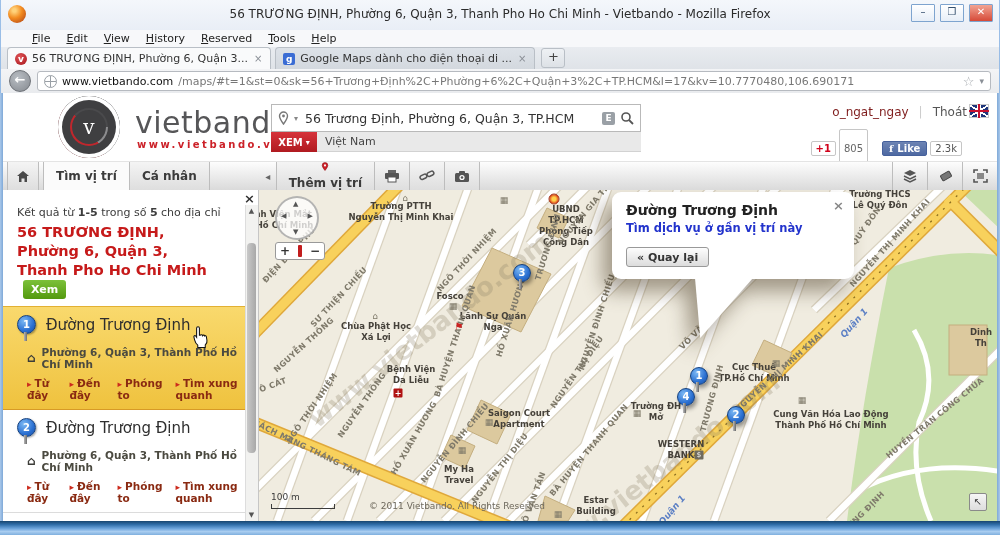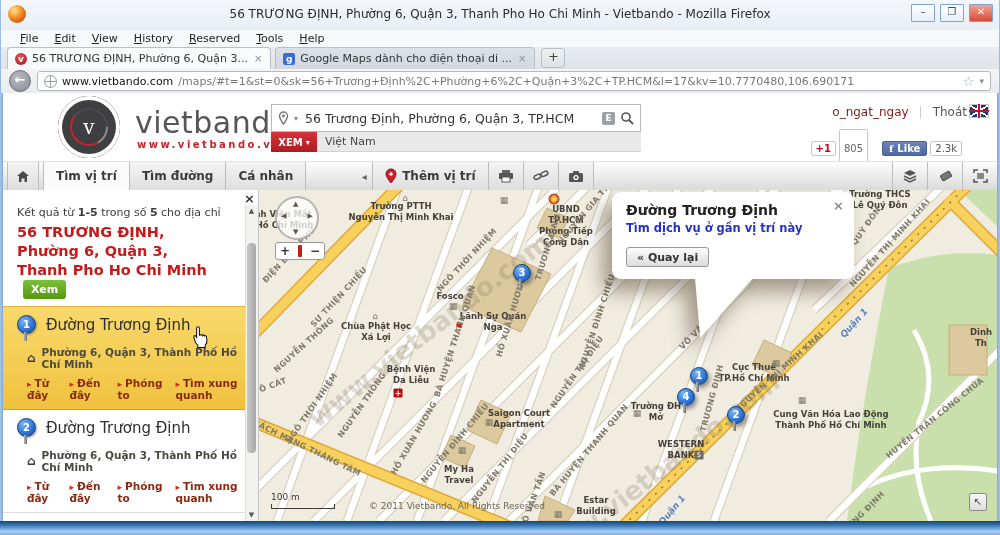--- a/index.html
+++ b/index.html
@@ -11,21 +11,21 @@
   .titlebar{left:1px;right:1px;top:0;height:30px;background:linear-gradient(#f4f7fb,#e9eef6);
             border-bottom:1px solid #d6dee9;}
   .fx-icon{left:7px;top:5px;width:18px;height:18px;border-radius:50%;
            background:radial-gradient(circle at 35% 30%,#ffd27a 10%,#f28a1f 45%,#c2571a 80%,#8a3c14);}
   .win-title{left:0;right:0;top:7px;text-align:center;font-size:12px;color:#2b2b2b;}
   .winbtns{right:6px;top:4px;display:flex;gap:5px;}
   .wbtn{width:22px;height:16px;border:1px solid #7ea4cf;background:linear-gradient(#ffffff,#e7eef7);
         font-size:10px;line-height:14px;text-align:center;color:#35506e;border-radius:1px;}
   .wbtn.close{background:linear-gradient(#f2a492,#d64a38);color:#fff;font-weight:bold;}
   .menubar{left:1px;right:1px;top:30px;height:17px;background:#f7f8fa;font-size:11px;color:#222;
-           padding-left:12px;display:flex;align-items:center;gap:2px;}
+           padding-left:24px;display:flex;align-items:center;gap:2px;}
   .menu-item{padding:1px 7px;display:inline-block;}
   .menu-item::first-letter{text-decoration:underline;}
   .tabbar{left:1px;right:1px;top:47px;height:22px;background:linear-gradient(#e9ecf0,#dfe3e8);
           display:flex;align-items:flex-end;padding-left:6px;}
   .tab{height:21px;border:1px solid #b9bfc6;border-bottom:none;border-radius:4px 4px 0 0;
        display:flex;align-items:center;gap:5px;padding:0 7px;font-size:11px;color:#333;
        background:linear-gradient(#dde2e8,#d3d8de);max-width:270px;margin-right:4px;}
   .tab.active{background:#f9fafb;font-weight:normal;}
   .tab .tab-title{white-space:nowrap;overflow:hidden;max-width:218px;}
   .tab .tab-close{color:#8a8f96;font-size:10px;padding:0 1px;}
@@ -287,26 +287,25 @@
 </div>
 
 <div class="site-toolbar abs">
   <div class="tb-btn tb-home">
     <svg class="ic" width="14" height="13" viewBox="0 0 14 13">
       <path d="M7 1 L13 6 H11 V12 H8.5 V8.5 H5.5 V12 H3 V6 H1 Z" fill="#4a4a4a"></path>
       </svg>
   </div>
   <span id="tb-tabs" style="display:flex">
       <div class="tb-btn active">Tìm vị trí</div>
-      <div class="tb-btn">Tìm đường</div>
       <div class="tb-btn">Cá nhân</div>
     </span>
   <div class="tb-btn tb-gap"></div>
   <div class="tb-btn tb-small">◂</div>
-  <div class="tb-btn" style="border-left:1px solid #bdbdbd;">
+  <div class="tb-btn" style="border-left:1px solid #bdbdbd;flex-direction:column;">
     <svg class="ic" width="12" height="16" viewBox="0 0 12 16">
       <path d="M6 1a5 5 0 0 1 5 5c0 3.2-5 9-5 9S1 9.2 1 6a5 5 0 0 1 5-5z" fill="#cc2128" stroke="#8e1216"></path>
       <circle cx="6" cy="6" r="1.8" fill="#fff"></circle>
       </svg>
     <span>Thêm vị trí</span>
   </div>
   <div class="tb-btn tb-ico">
     <svg class="ic" width="16" height="14" viewBox="0 0 16 14">
       <rect x="4" y="1" width="8" height="3" fill="#666"></rect>
         <rect x="1" y="4" width="14" height="6" rx="1" fill="#555"></rect>

